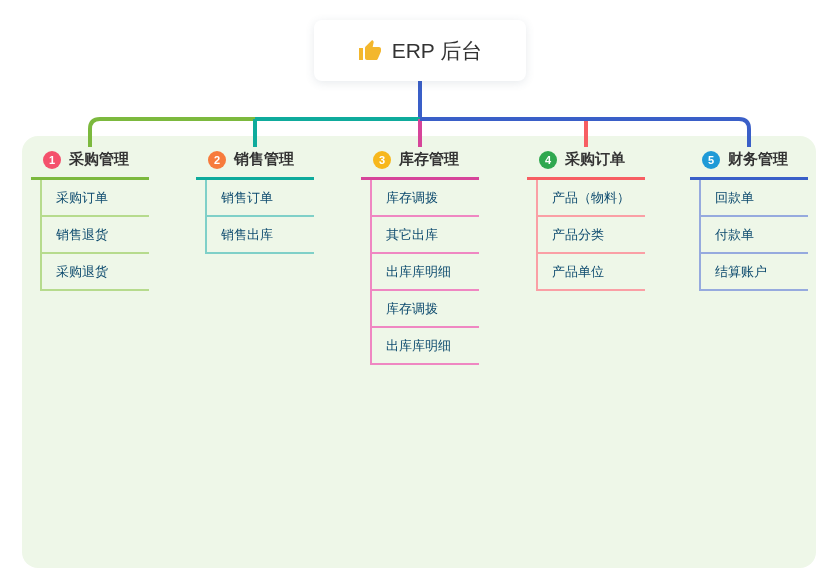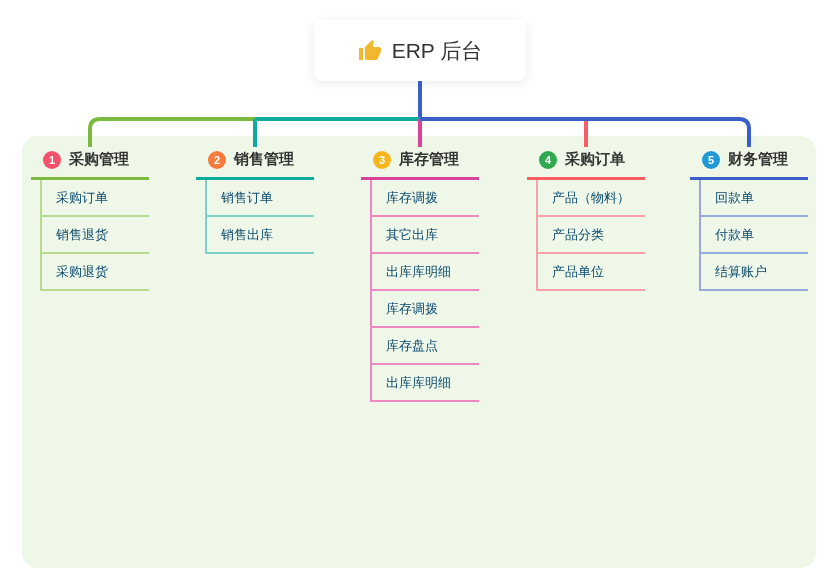--- a/index.html
+++ b/index.html
@@ -100,23 +100,20 @@
       <div class="child">
           <span>其它出库</span>
         </div>
       <div class="child">
           <span>出库库明细</span>
         </div>
       <div class="child">
           <span>库存调拨</span>
         </div>
       <div class="child">
-          <span>库存盘点</span>
-        </div>
-      <div class="child">
           <span>出库库明细</span>
         </div>
     </div>
   </div>
 
   <div class="branch b3" style="--main: #f75e63; --light: #fa9fa5; --badge: #2fa84f;">
     <div class="branch-title">
       <span class="badge">4</span>
       <span>采购订单</span>
     </div>

